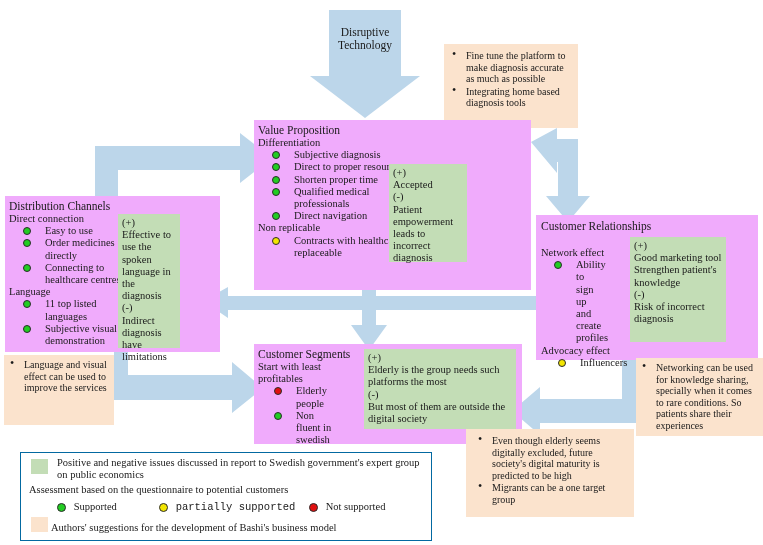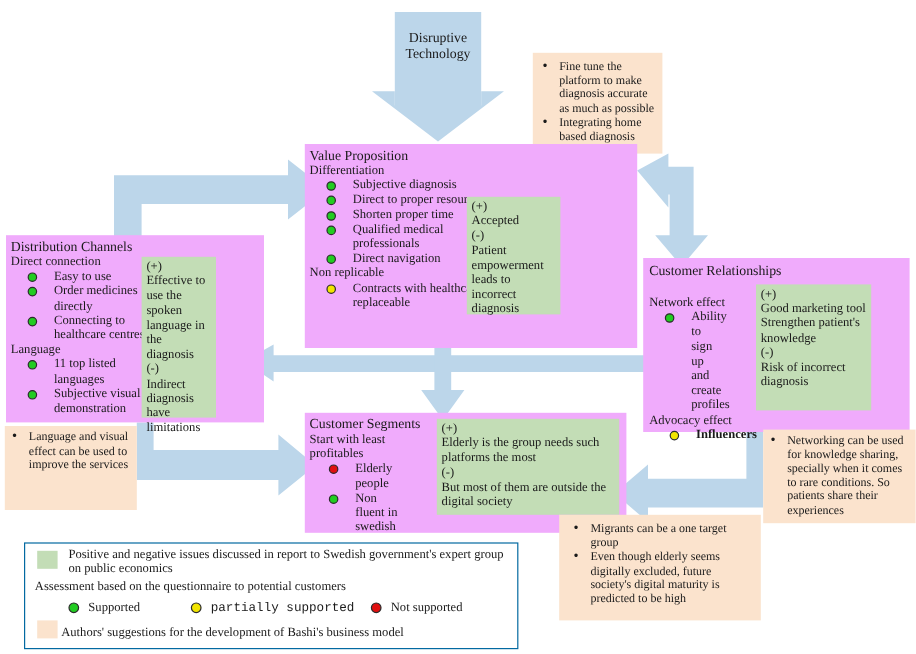--- a/index.html
+++ b/index.html
@@ -51,21 +51,21 @@
       <path d="M622 360 L622 399 L540 399 L540 387 L512 411 L540 435 L540 423 L636 423 L636 360 Z"></path>
     </g>
   </svg>
 </div>
 
 <div class="abs blue" style="left:329px;top:10px;width:72px;height:80px;">
   <div class="abs boxtitle" style="left:0;top:16px;width:72px;text-align:center;white-space:pre-line;">Disruptive
 Technology</div>
 </div>
 
-<div class="abs orange" style="left:444px;top:44px;width:108px;height:84px;">
+<div class="abs orange" style="left:444px;top:44px;width:134px;height:84px;">
   <ul class="sq txts" style="margin:6px 6px 0 6px;">
     <li>Fine tune the platform to make diagnosis accurate as much as possible</li>
     <li>Integrating home based diagnosis tools</li>
   </ul>
 </div>
 
 <div class="abs gray" style="left:254px;top:120px;width:277px;height:170px;">
   <div class="boxtitle" style="margin:4px 0 0 4px;">Value Proposition</div>
   <div class="txt" style="margin:0 0 0 4px;">Differentiation</div>
   <ul class="bul txt" style="margin:0 0 0 18px;width:138px;">
@@ -112,21 +112,21 @@
   </ul>
 </div>
 
 <div class="abs gray" style="left:536px;top:215px;width:222px;height:145px;">
   <div class="boxtitle" style="margin:5px 0 0 5px;">Customer Relationships</div>
   <div class="txt" style="margin:14px 0 0 5px;">Network effect</div>
   <ul class="bul txt" style="margin:0 0 0 18px;width:46px;">
     <li><span class="dot g"></span><span>Ability to sign up and create profiles</span></li>
   </ul>
   <div class="txt" style="margin:0 0 0 5px;">Advocacy effect</div>
-  <ul class="bul txt" style="margin:0 0 0 22px;width:80px;font-weight:bold;">
+  <ul class="bul txt" style="margin:0 0 0 22px;width:80px;">
     <li><span class="dot y"></span><span>Influencers</span></li>
   </ul>
   <div class="abs green txt" style="left:94px;top:22px;width:96px;height:105px;padding:3px 4px;
               box-sizing:border-box;white-space:pre-line;">(+)
 Good marketing tool
 Strengthen patient's knowledge
 (-)
 Risk of incorrect diagnosis</div>
 </div>
 
@@ -145,22 +145,22 @@
   </ul>
   <div class="abs green txt" style="left:110px;top:5px;width:152px;height:80px;padding:3px 4px;
               box-sizing:border-box;white-space:pre-line;">(+)
 Elderly is the group needs such platforms the most
 (-)
 But most of them are outside the digital society</div>
 </div>
 
 <div class="abs orange" style="left:466px;top:429px;width:168px;height:88px;">
   <ul class="sq txts" style="margin:6px 6px 0 10px;">
+    <li> Even though elderly seems digitally excluded, future society's digital maturity is predicted to be high</li>
     <li>Migrants can be a one target group</li>
-    <li> Even though elderly seems digitally excluded, future society's digital maturity is predicted to be high</li>
   </ul>
 </div>
 
 <div class="abs legendbox" style="left:20px;top:452px;width:412px;height:89px;background:#fff;">
 
   <div class="abs sw green" style="left:10px;top:6px;"></div>
   <div class="abs txt" style="left:36px;top:4px;width:372px;">Positive and negative issues discussed in report to Swedish government's expert group on public economics</div>
 
   <div class="abs txt" style="left:8px;top:31px;width:400px;">Assessment based on the questionnaire to potential customers</div>
 

